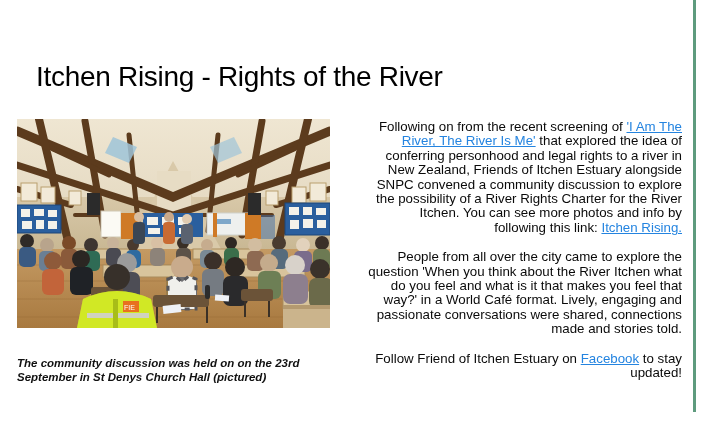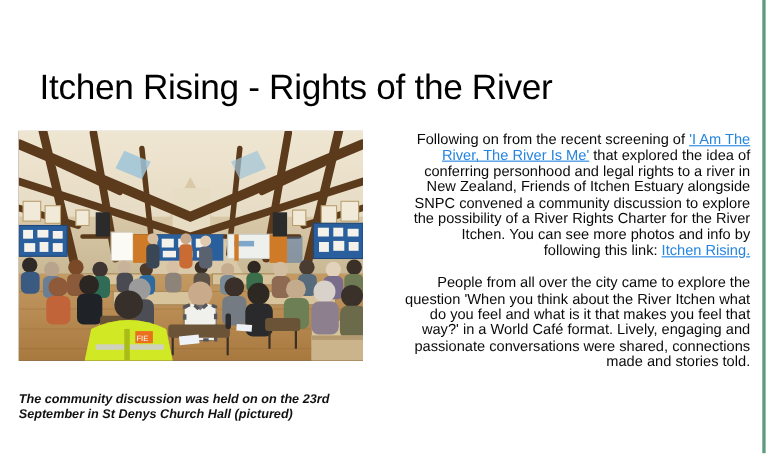--- a/index.html
+++ b/index.html
@@ -25,21 +25,21 @@
     height: 412px;
     background: #5e9b7e;
   }
 
   
   .page-title {
     position: absolute;
     left: 36px;
     top: 32px;
     width: 620px;
-    font-size: 32px;
+    font-size: 28px;
     line-height: 52px;
     font-weight: 400;
     letter-spacing: -0.3px;
     color: #000000;
     white-space: nowrap;
     font-stretch: condensed;
   }
 
   
   .media-col {
@@ -312,14 +312,15 @@
 
   <div class="photo-caption">The community discussion was held on on the 23rd September in St Denys Church Hall (pictured)</div>
 </div>
 
 <div class="text-col">
 
   <p><span>Following on from the recent screening of </span><a href="#" class="inline-link">'I Am The River, The River Is Me'</a><span> that explored the idea of conferring personhood and legal rights to a river in New Zealand, Friends of Itchen Estuary alongside SNPC convened a community discussion to explore the possibility of a River Rights Charter for the River Itchen. You can see more photos and info by following this link: </span><a href="#" class="inline-link">Itchen Rising.</a></p>
 
   <p>People from all over the city came to explore the question 'When you think about the River Itchen what do you feel and what is it that makes you feel that way?' in a World Café format. Lively, engaging and passionate conversations were shared, connections made and stories told.</p>
 
+  <p><span>Follow Friend of Itchen Estuary on </span><a href="#" class="inline-link">Facebook</a><span> to stay updated!</span></p>
 
 </div>
 
 </body></html>

